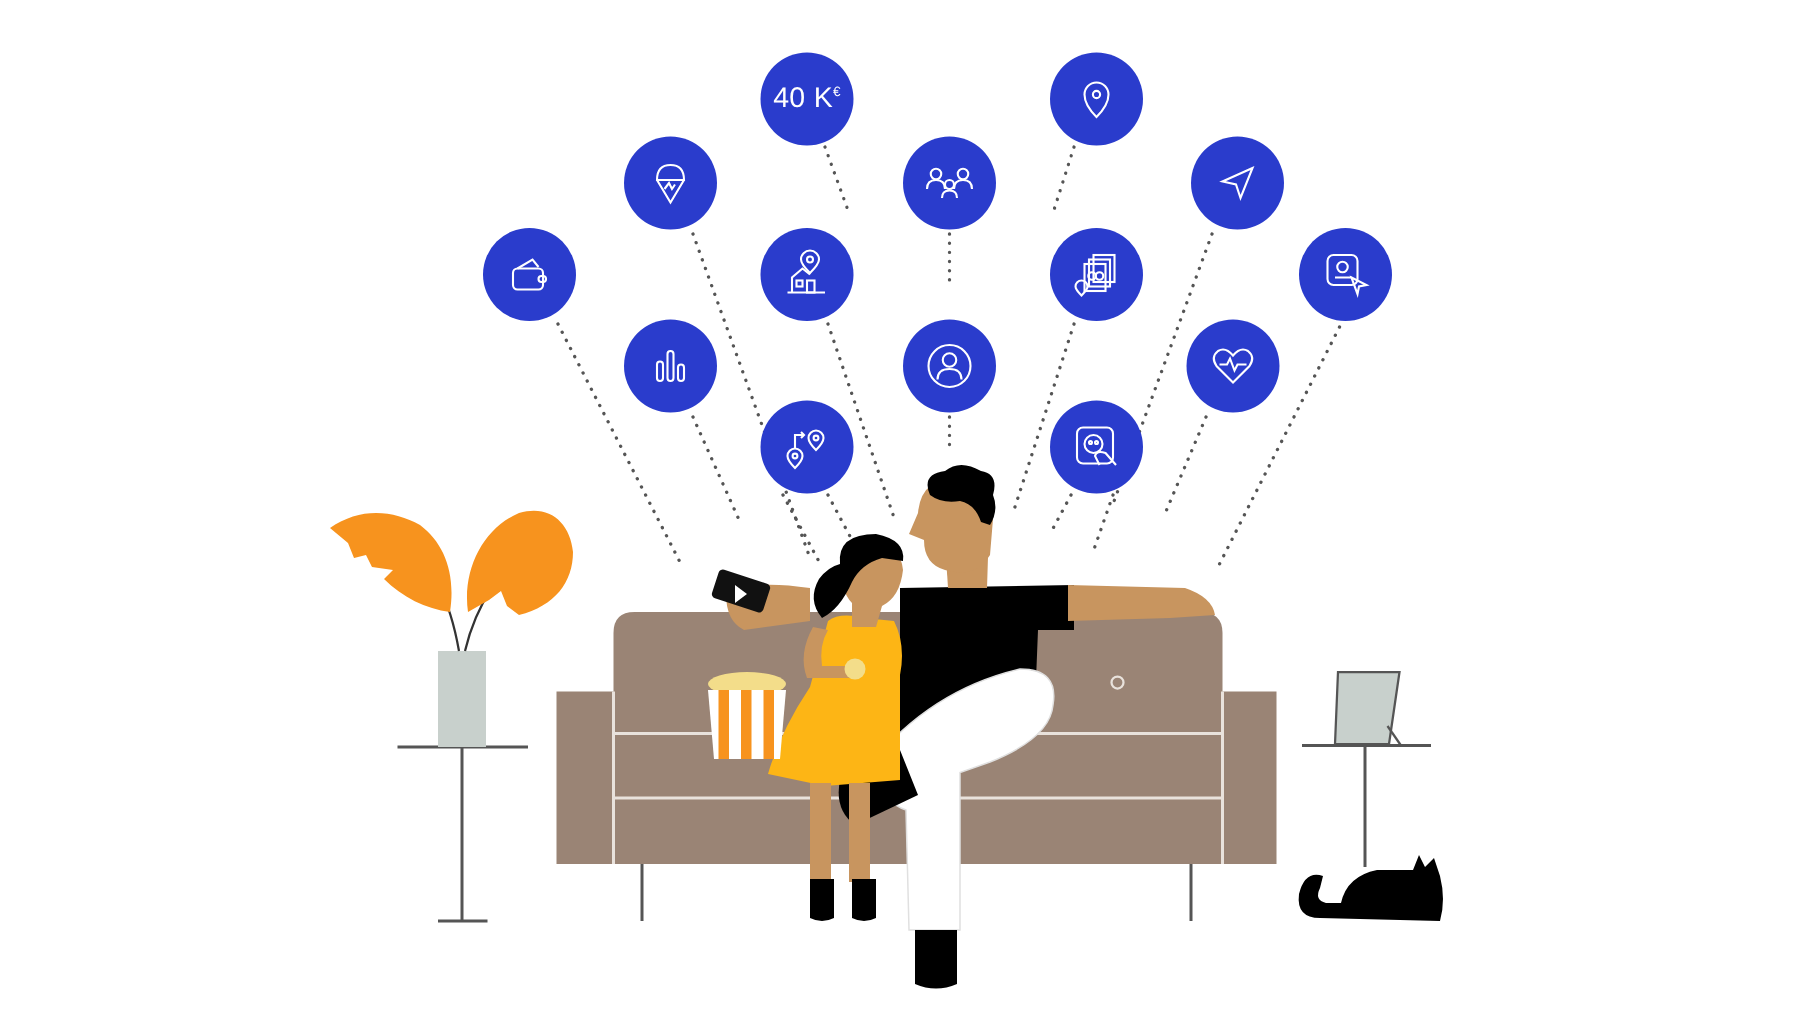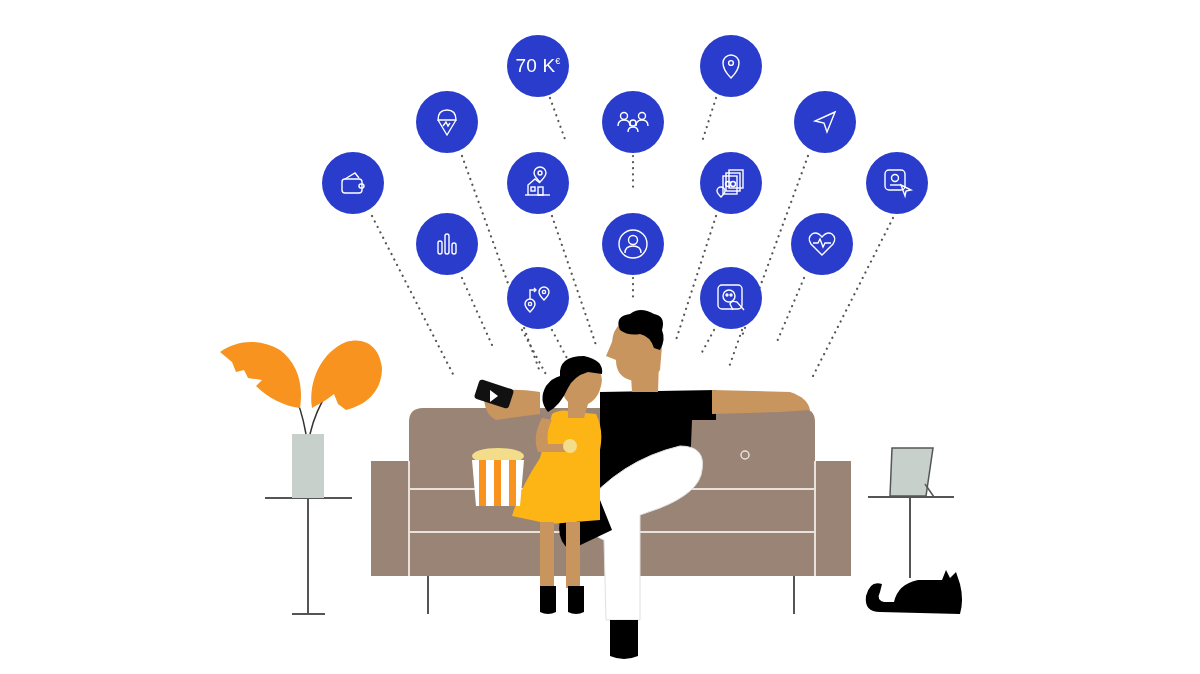--- a/index.html
+++ b/index.html
@@ -113,21 +113,21 @@
     </svg>
 </div>
 <div class="bubble" style="left:416px;top:91px;">
   <svg viewBox="0 0 36 36" fill="none" stroke="#fff" stroke-width="1.4">
       <path d="M9 16 Q9 6 18 6 Q27 6 27 16 Z"></path>
       <path d="M9 16 L18 31 L27 16"></path>
       <path d="M14 22 L17 18 L19 22 L21 19"></path>
     </svg>
 </div>
 <div class="bubble" style="left:507px;top:35px;">
-  <span class="txt"><span>70 K</span><sup>€</sup></span>
+  <span class="txt"><span>40 K</span><sup>€</sup></span>
 </div>
 <div class="bubble" style="left:416px;top:213px;">
   <svg viewBox="0 0 36 36" fill="none" stroke="#fff" stroke-width="1.4">
       <rect x="9" y="15" width="4" height="13" rx="2"></rect>
       <rect x="16" y="8" width="4" height="20" rx="2"></rect>
       <rect x="23" y="17" width="4" height="11" rx="2"></rect>
     </svg>
 </div>
 <div class="bubble" style="left:507px;top:152px;">
   <svg viewBox="0 0 36 36" fill="none" stroke="#fff" stroke-width="1.4">

